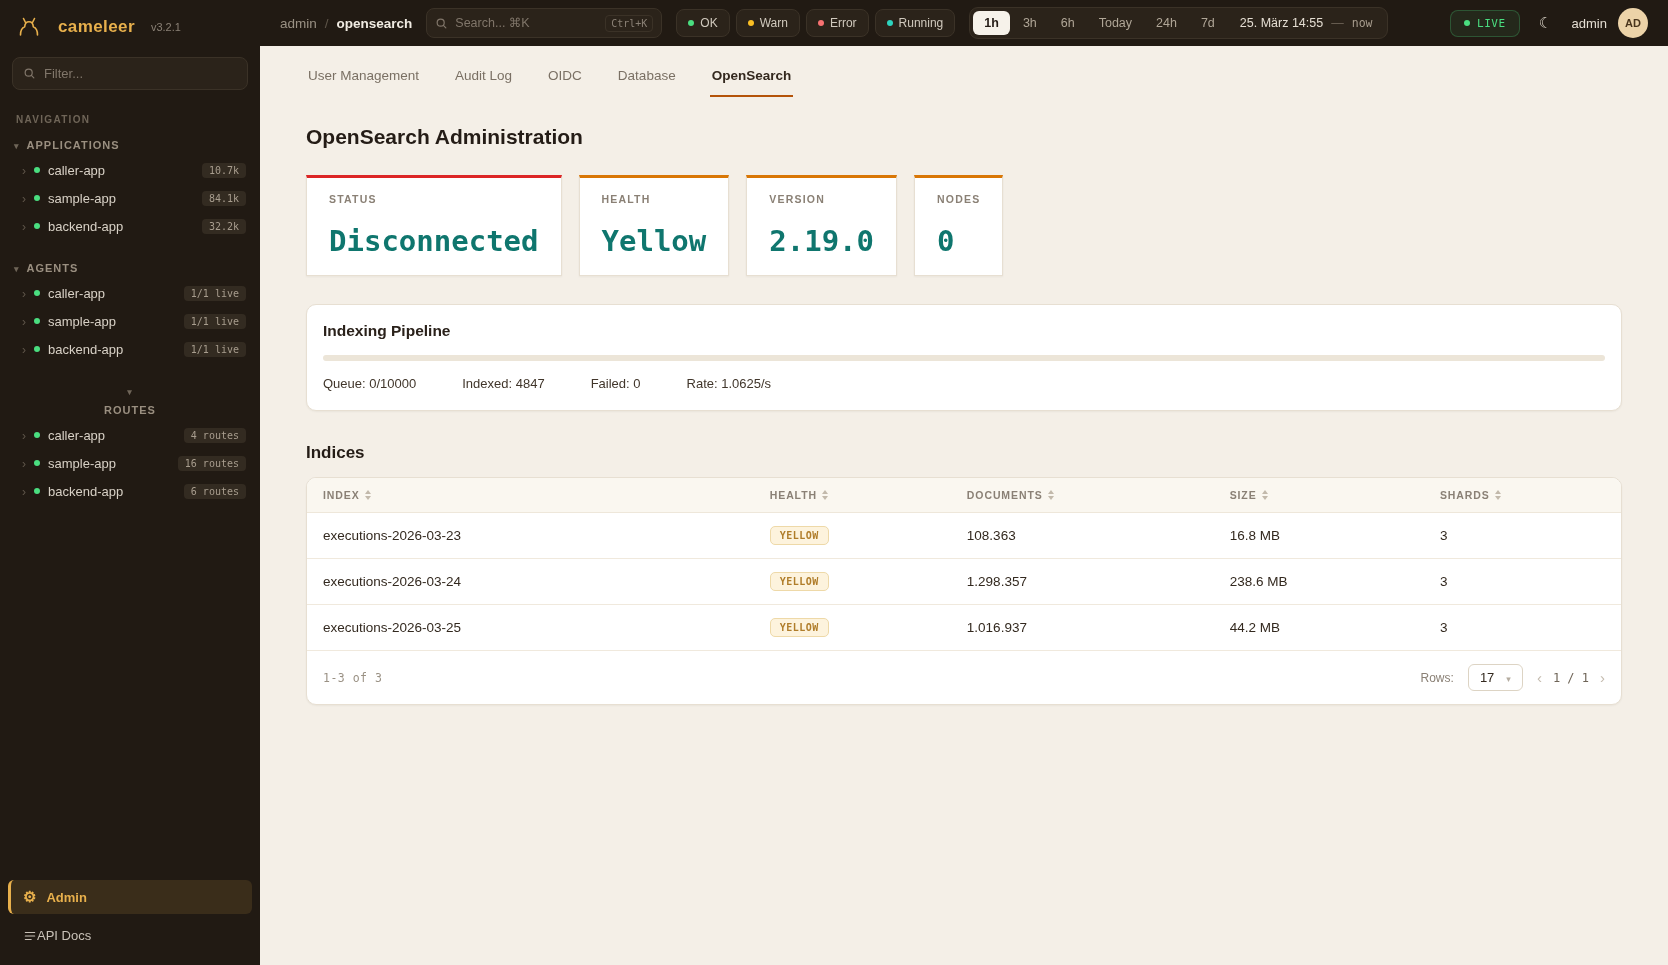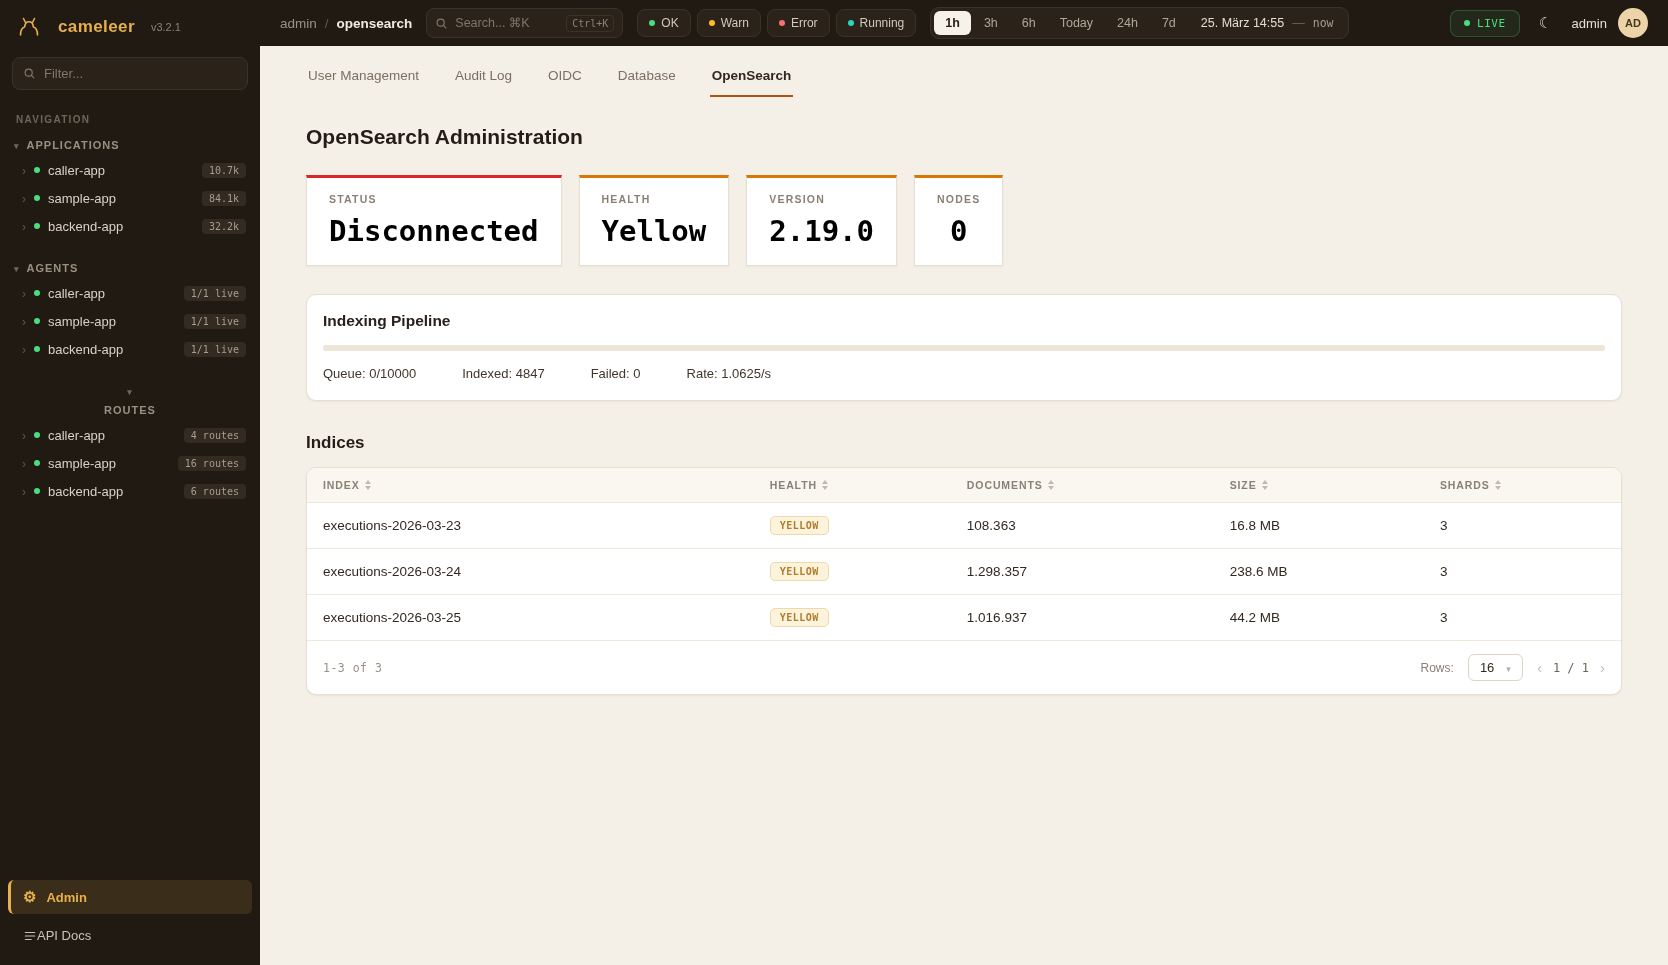--- a/index.html
+++ b/index.html
@@ -31,21 +31,21 @@
 
   
   .right { flex:1; display:flex; flex-direction:column; min-width:0; }
 
   
   .topbar { height:46px; flex-shrink:0; background:#211a13; display:flex; align-items:center; gap:14px; padding:0 20px; }
   .breadcrumb { display:flex; gap:8px; align-items:center; font-size:13.5px; white-space:nowrap; }
   .crumb-parent { color:#9a9184; }
   .crumb-sep { color:#5f564a; }
   .crumb-current { color:#f0ebe2; font-weight:600; }
-  .search { width:197px; height:30px; background:#2b231a; border:1px solid #3b3227; border-radius:8px; display:flex; align-items:center; gap:7px; padding:0 8px; flex-shrink:0; }
+  .search { width:236px; height:30px; background:#2b231a; border:1px solid #3b3227; border-radius:8px; display:flex; align-items:center; gap:7px; padding:0 8px; flex-shrink:0; }
   .search svg { flex-shrink:0; }
   .search input { flex:1; min-width:0; background:transparent; border:none; outline:none; color:#d8d1c6; font-size:12.5px; font-family:inherit; }
   .search input::placeholder { color:#80766a; }
   .kbd { font-family:"DejaVu Sans Mono", monospace; font-size:10px; color:#8a8075; border:1px solid #3b3227; border-radius:4px; padding:2px 5px; white-space:nowrap; }
   .chips { display:flex; gap:6px; }
   .chip { display:flex; align-items:center; gap:6px; height:28px; padding:0 11px; border:1px solid #3b3227; background:#2b231a; border-radius:8px; color:#d0c9bd; font-size:12px; cursor:pointer; white-space:nowrap; }
   .chip-dot { width:6px; height:6px; border-radius:50%; }
   .time-group { display:flex; align-items:center; gap:2px; background:#2b231a; border:1px solid #3b3227; border-radius:9px; padding:3px; white-space:nowrap; }
   .time-btn { padding:5px 11px; font-size:12.5px; color:#b0a697; border-radius:6px; background:transparent; border:none; font-family:inherit; cursor:pointer; }
   .time-btn.active { background:#f6f2ea; color:#241c16; font-weight:600; }
@@ -64,21 +64,21 @@
   
   .main { flex:1; background:#f4efe7; padding:0 46px 40px; overflow:hidden; }
   .tabs { display:flex; gap:32px; padding-top:16px; }
   .tab { font-size:13.5px; color:#7a7064; padding:6px 2px 12px; cursor:pointer; border-bottom:2.5px solid transparent; }
   .tab.active { color:#33281e; font-weight:600; border-bottom-color:#b45309; }
   .page-title { margin-top:28px; font-size:21px; font-weight:700; color:#241c16; }
 
   .stat-row { display:flex; gap:17px; margin-top:26px; }
   .stat-card { background:#fff; border:1px solid #e7dfd2; border-top-width:3px; border-radius:0; padding:15px 22px 17px; box-shadow:0 1px 2px rgba(40,30,20,0.05); }
   .stat-label { font-size:10.5px; letter-spacing:1.2px; color:#8a8075; font-weight:700; }
-  .stat-value { margin-top:9px; font-family:"DejaVu Sans Mono", monospace; font-size:29px; font-weight:600; color:#000000; white-space:nowrap;text-align:center; }
+  .stat-value { margin-top:19px; font-family:"DejaVu Sans Mono", monospace; font-size:29px; font-weight:600; color:#0f766e; white-space:nowrap; }
 
   .panel { background:#fff; border:1px solid #e7dfd2; border-radius:10px; margin-top:28px; padding:17px 16px 19px; box-shadow:0 1px 2px rgba(40,30,20,0.05); }
   .panel-title { font-size:15.5px; font-weight:700; color:#2a211a; }
   .progress { height:6px; background:#ece5d8; border-radius:3px; margin:15px 0 15px; overflow:hidden; }
   .progress-fill { height:100%; background:#e8b04c; border-radius:3px; }
   .pipe-stats { display:flex; gap:46px; font-size:13px; color:#41362b; }
 
   .section-title { margin-top:32px; font-size:17px; font-weight:700; color:#241c16; }
   .table-card { margin-top:14px; background:#fff; border:1px solid #e7dfd2; border-radius:10px; overflow:hidden; box-shadow:0 1px 2px rgba(40,30,20,0.05); }
   table { width:100%; border-collapse:collapse; }
@@ -398,21 +398,21 @@
               <td>3</td>
             </tr>
           </tbody>
         </table>
 
         <div class="table-footer">
           <span class="range-text">1-3 of 3</span>
           <div class="footer-right">
             <span class="rows-label">Rows:</span>
             <span class="rows-select">
-              <span>16</span>
+              <span>17</span>
               <span class="icon-select-caret"></span>
             </span>
             <div class="pager">
               <button class="pager-btn">‹</button>
               <span class="page-indicator">1 / 1</span>
               <button class="pager-btn">›</button>
             </div>
           </div>
         </div>
       </div>

